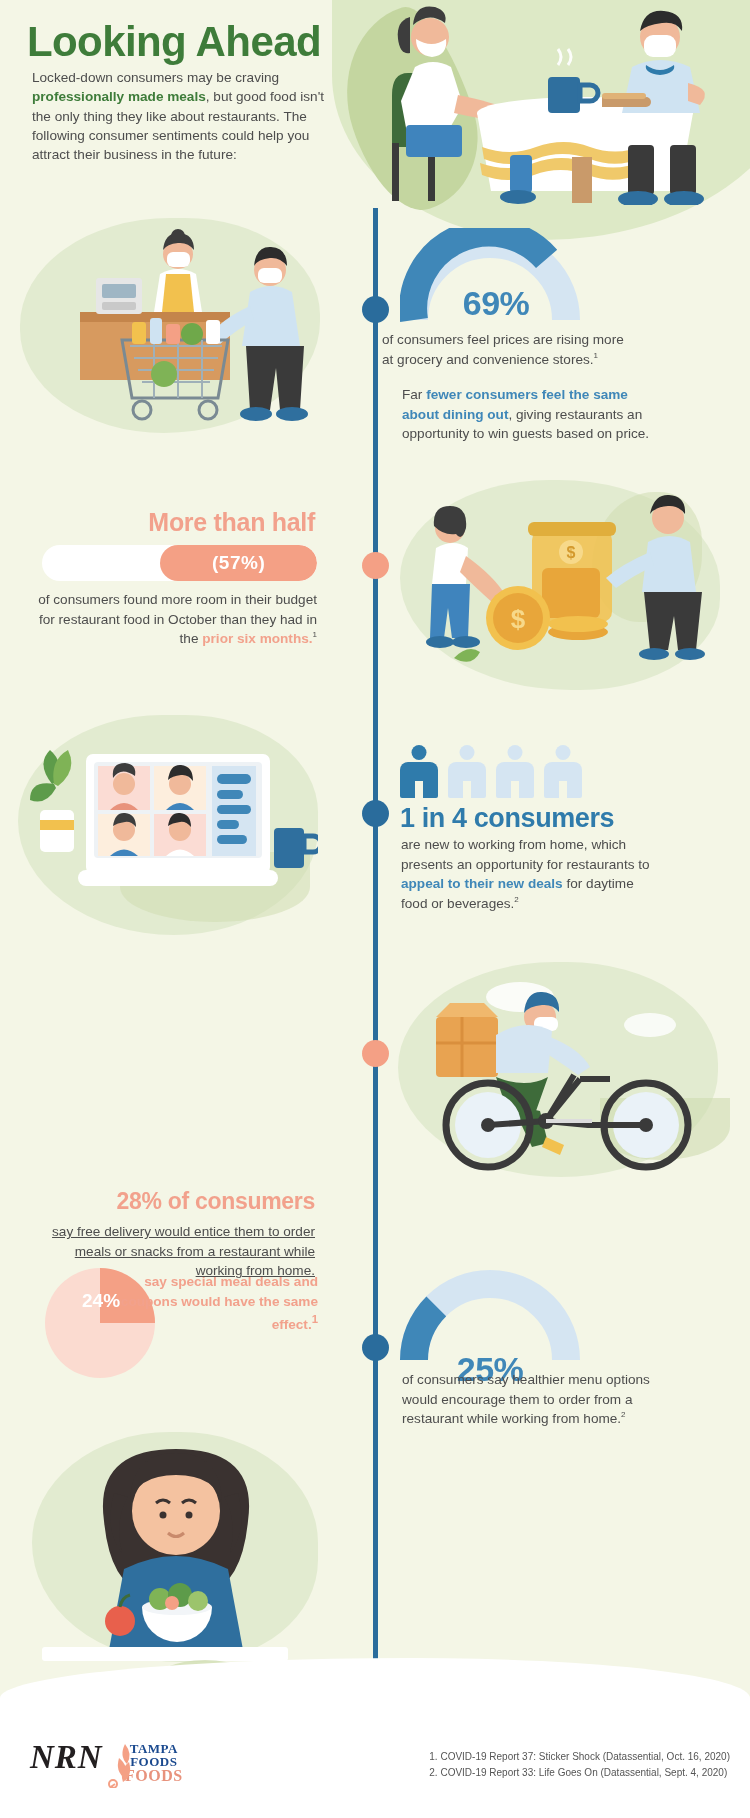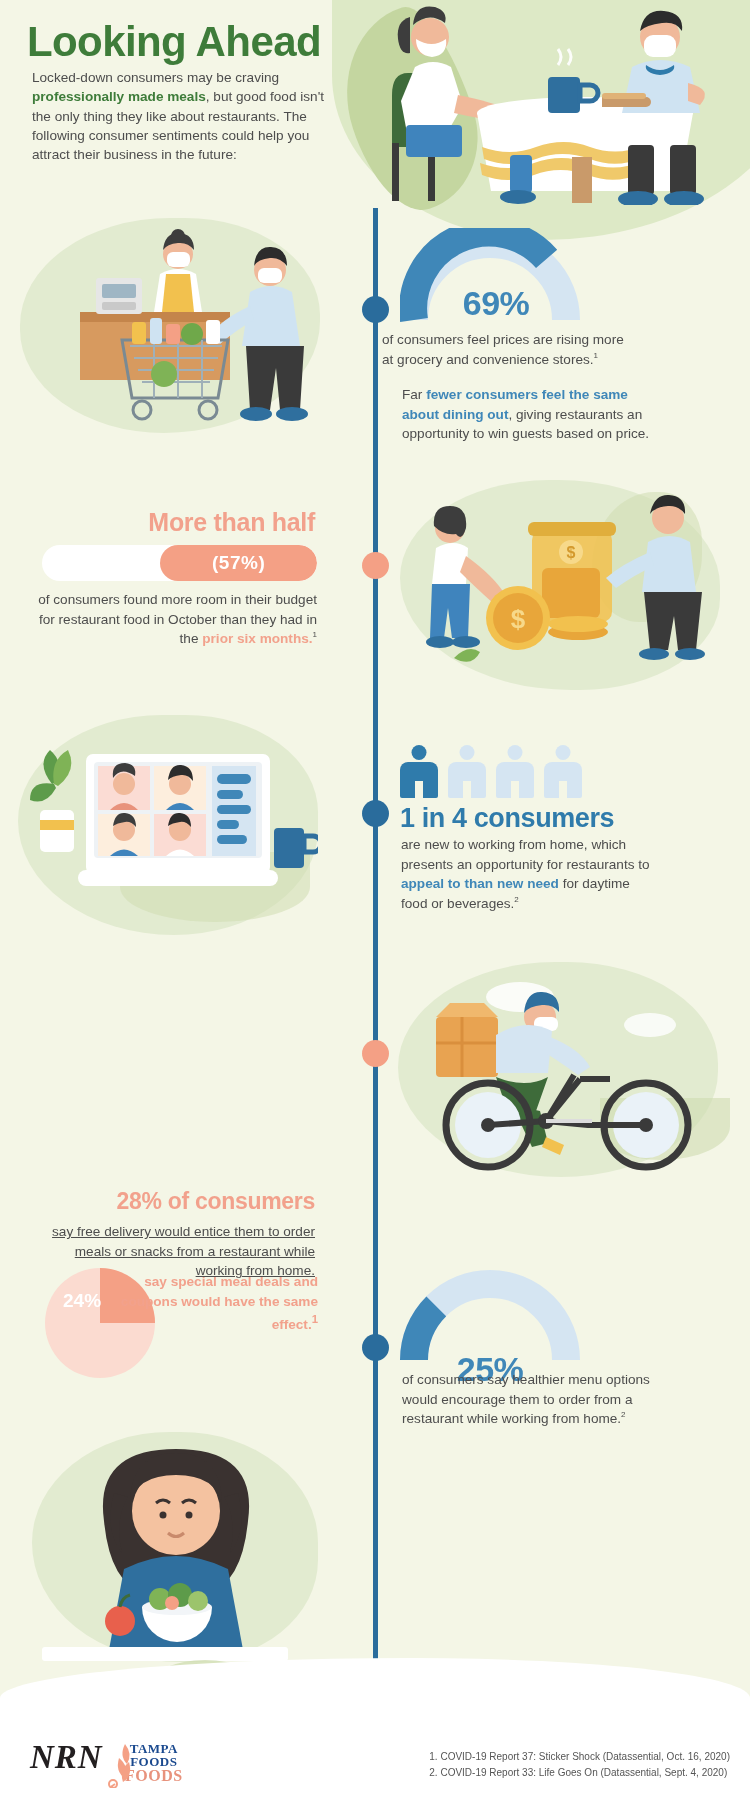--- a/index.html
+++ b/index.html
@@ -120,21 +120,21 @@
     letter-spacing: -0.4px;
   }
 
   
   .peach-head {
     position: absolute; width: 100%; text-align: right;
     font-size: 23px; font-weight: bold; color: #f2a18c; letter-spacing: -0.3px;
   }
   .pie-wrap { position: absolute; }
   .pie-label {
-    position: absolute; font-size: 19px; font-weight: bold; color: #ffffff;
+    position: absolute; font-size: 19px; font-weight: bold; color: #ffffff; margin-left: 19px;
   }
   .pie-txt {
     position: absolute; text-align: right;
     font-size: 13.6px; line-height: 1.45; font-weight: bold; color: #f2a18c;
   }
 
   
   .footer-wave {
     position: absolute; left: 0; bottom: 0; width: 750px; height: 160px;
     background: #ffffff;
@@ -400,21 +400,21 @@
       </div>
     <div class="person p-light">
         <div class="head"></div>
         <div class="body"></div>
       </div>
   </div>
 
   <div class="big-blue" style="left:400px;top:803px;">1 in 4 consumers</div>
 
   <p class="body-txt" style="position:absolute;left:401px;top:835px;width:250px;">
-    <span>are new to working from home, which presents an opportunity for restaurants to </span><span class="blue">appeal to than new need</span><span> for daytime food or beverages.</span><sup>2</sup>
+    <span>are new to working from home, which presents an opportunity for restaurants to </span><span class="blue">appeal to their new deals</span><span> for daytime food or beverages.</span><sup>2</sup>
   </p>
 
   <div class="blob blob-light" style="left:398px;top:962px;width:320px;height:215px;border-radius:50% 48% 50% 52%;"></div>
   <div class="blob blob-mid" style="left:600px;top:1098px;width:130px;height:62px;border-radius:0 0 70% 60%;opacity:.6;"></div>
 
   <svg class="ill" style="left:400px;top:965px;" width="330" height="215" viewBox="0 0 330 215">
 
     <ellipse cx="120" cy="32" rx="34" ry="15" fill="#fff" opacity=".85"></ellipse>
     <ellipse cx="250" cy="60" rx="26" ry="12" fill="#fff" opacity=".8"></ellipse>
 

